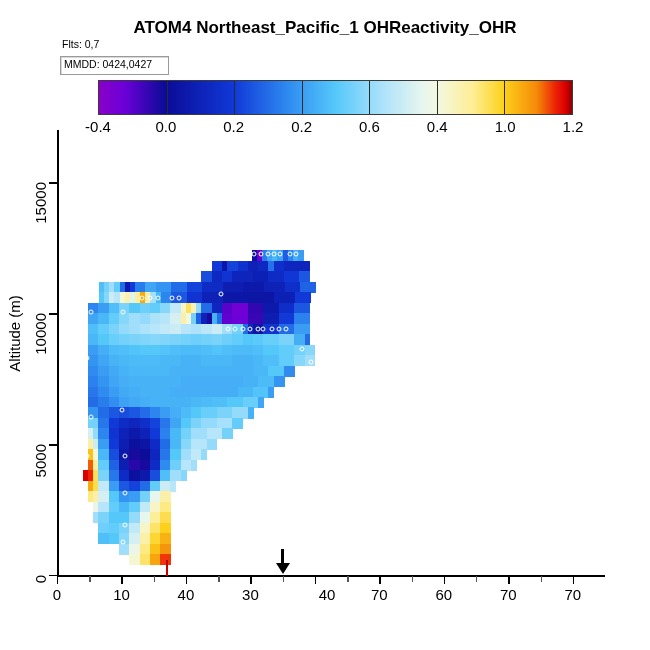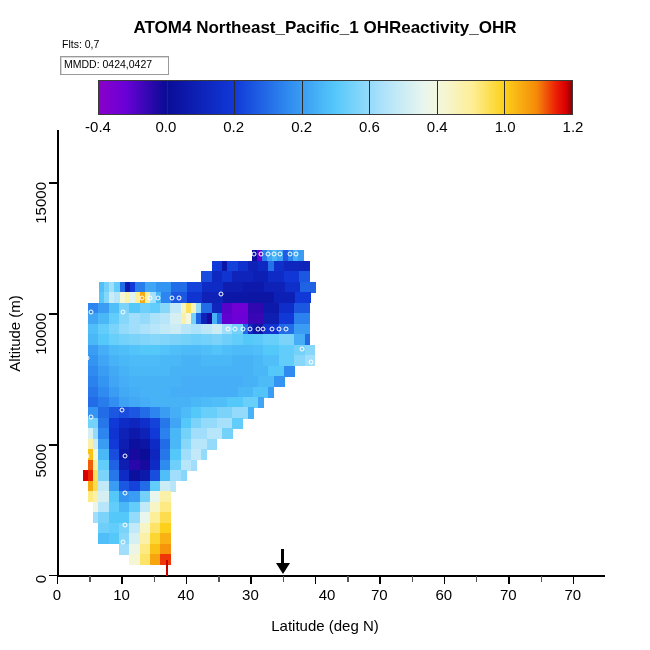--- a/index.html
+++ b/index.html
@@ -584,20 +584,19 @@
   <div id="yticks">
       <div class="ytick" style="top: 575px;"></div>
       <div class="ylab" style="top: 575px; transform: translate(-100%, -50%) rotate(-90deg); transform-origin: 100% 50%; left: 40px;">0</div>
       <div class="ytick" style="top: 444.118px;"></div>
       <div class="ylab" style="top: 444.118px; transform: translate(-100%, -50%) rotate(-90deg); transform-origin: 100% 50%; left: 40px;">5000</div>
       <div class="ytick" style="top: 313.235px;"></div>
       <div class="ylab" style="top: 313.235px; transform: translate(-100%, -50%) rotate(-90deg); transform-origin: 100% 50%; left: 40px;">10000</div>
       <div class="ytick" style="top: 182.353px;"></div>
       <div class="ylab" style="top: 182.353px; transform: translate(-100%, -50%) rotate(-90deg); transform-origin: 100% 50%; left: 40px;">15000</div>
     </div>
-  <div class="abs" id="xtitle">Latitude (deg N)</div>
   <div class="abs" id="ytitle">Altitude (m)</div>
 
   <div class="abs" id="arrow-shaft" style="left: 281.447px;"></div>
   <div class="abs" id="arrow-head" style="left: 275.647px;"></div>
   <div class="abs" id="spike" style="left: 166.145px;"></div>
 
 </div>
 
 </body></html>

